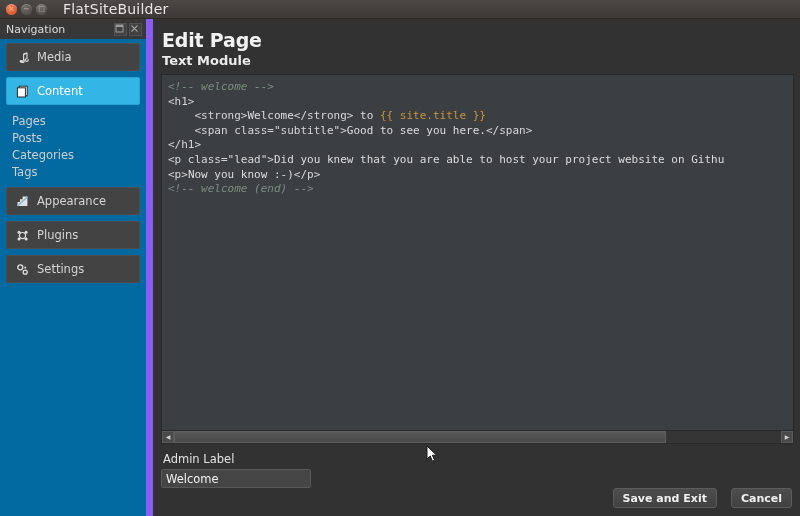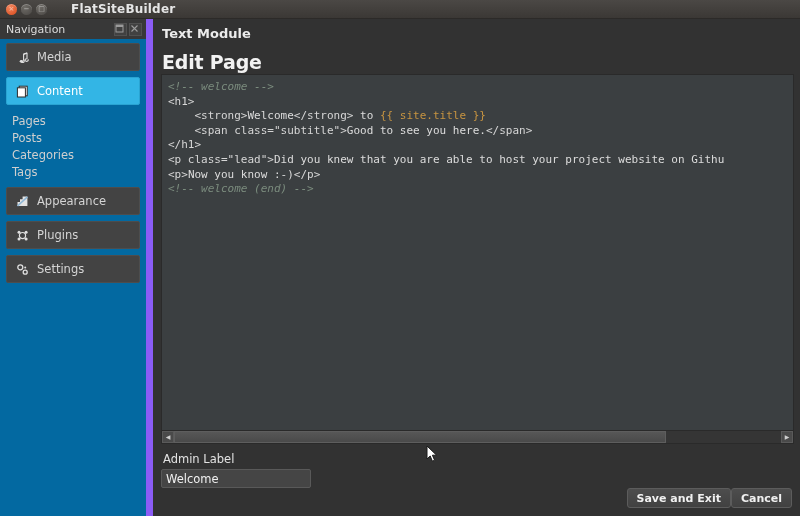--- a/index.html
+++ b/index.html
@@ -52,23 +52,23 @@
   .win-btn.max   { background: radial-gradient(circle at 35% 30%, #6e6b66, #4a4744); }
   .win-btn .glyph {
     position: absolute;
     inset: 0;
     color: rgba(255,255,255,.55);
     font-size: 7px;
     line-height: 11px;
     text-align: center;
   }
   #window-title {
-    margin-left: 24px;
-    font-size: 12px;
-    font-weight: bold;
+    margin-left: 16px;
+    font-size: 14px;
+    font-weight: normal;
     color: #e6e6e6;
     letter-spacing: .2px;
   }
 
   
   #body-split {
     flex: 1;
     display: flex;
     min-height: 0;
     background: #383838;
@@ -265,21 +265,21 @@
     box-sizing: border-box;
     border-radius: 2px;
   }
 
   
   #footer {
     margin-top: auto;
     display: flex;
     justify-content: flex-end;
     align-items: center;
-    gap: 0;
+    gap: 14px;
     padding: 0 2px 2px 0;
   }
   .btn {
     height: 20px;
     min-width: 54px;
     padding: 0 9px;
     background: linear-gradient(to bottom, #4d4d4d, #414141);
     border: 1px solid #5c5c5c;
     border-radius: 3px;
     color: #f0f0f0;
@@ -399,22 +399,22 @@
               <circle cx="9.2" cy="4.6" r="1" fill="#e0e0e0"></circle>
             </svg>
           </span>
           <span>Settings</span>
         </div>
 
       </div>
     </div>
 
     <div id="main">
+      <div id="page-title">Edit Page</div>
       <div id="module-title">Text Module</div>
-      <div id="page-title">Edit Page</div>
 
       <div id="editor-wrap">
         <div id="code-area">
           <pre id="code"><span class="tok-comment">&lt;!-- welcome --&gt;</span>
 <span class="tok-tag">&lt;h1&gt;</span>
 <span class="tok-tag">    &lt;strong&gt;</span><span class="tok-text">Welcome</span><span class="tok-tag">&lt;/strong&gt;</span><span class="tok-text"> to </span><span class="tok-var">{{ site.title }}</span>
 <span class="tok-tag">    &lt;span class="subtitle"&gt;</span><span class="tok-text">Good to see you here.</span><span class="tok-tag">&lt;/span&gt;</span>
 <span class="tok-tag">&lt;/h1&gt;</span>
 <span class="tok-tag">&lt;p class="lead"&gt;</span><span class="tok-text">Did you knew that you are able to host your project website on Githu</span>
 <span class="tok-tag">&lt;p&gt;</span><span class="tok-text">Now you know :-)</span><span class="tok-tag">&lt;/p&gt;</span>

